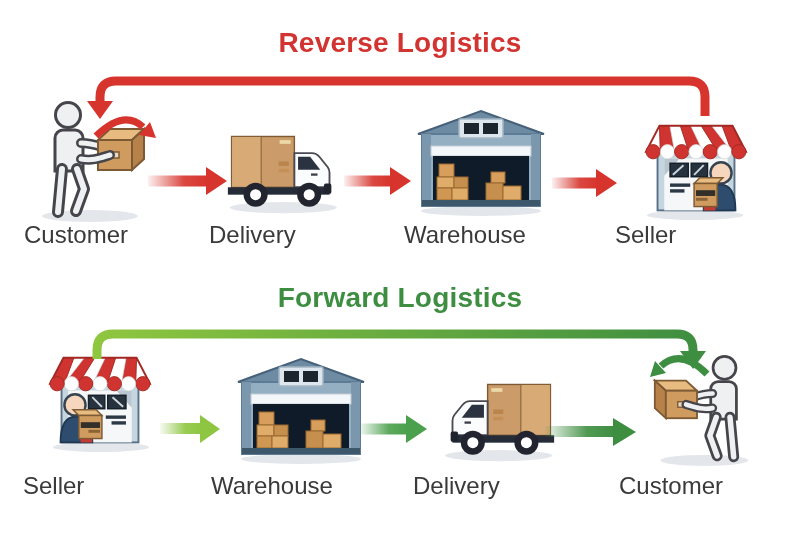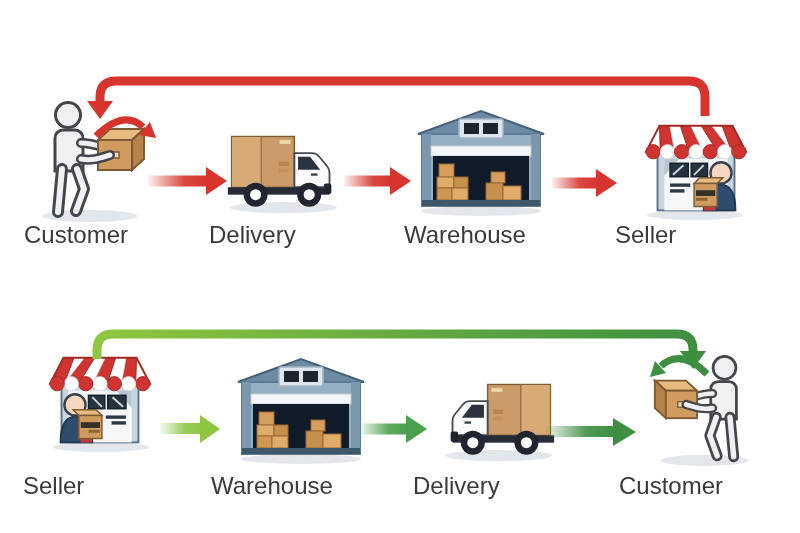--- a/index.html
+++ b/index.html
@@ -112,20 +112,22 @@
       <circle cx="58" cy="33" r="7.4" fill="#ffffff" stroke="#d8d8d8" stroke-width="0.8"></circle>
       <circle cx="72.9" cy="33" r="7.4" fill="#cf3430" stroke="#a32a24" stroke-width="1"></circle>
       <circle cx="87.7" cy="33" r="7.4" fill="#ffffff" stroke="#d8d8d8" stroke-width="0.8"></circle>
       <circle cx="102.6" cy="33" r="7.4" fill="#cf3430" stroke="#a32a24" stroke-width="1"></circle>
     </symbol>
   </defs>
 </svg>
 
 <div class="stage">
 
+  <div class="title red">Reverse Logistics</div>
+  <div class="title green">Forward Logistics</div>
 
   <div class="row-top">
     <div class="node" style="left:38px;top:98px;width:120px;height:125px">
       <svg>
           <use href="#sym-person"></use>
         </svg>
     </div>
     <div class="node" style="left:226px;top:130px;width:122px;height:85px">
       <svg>
           <use href="#sym-truck"></use>

